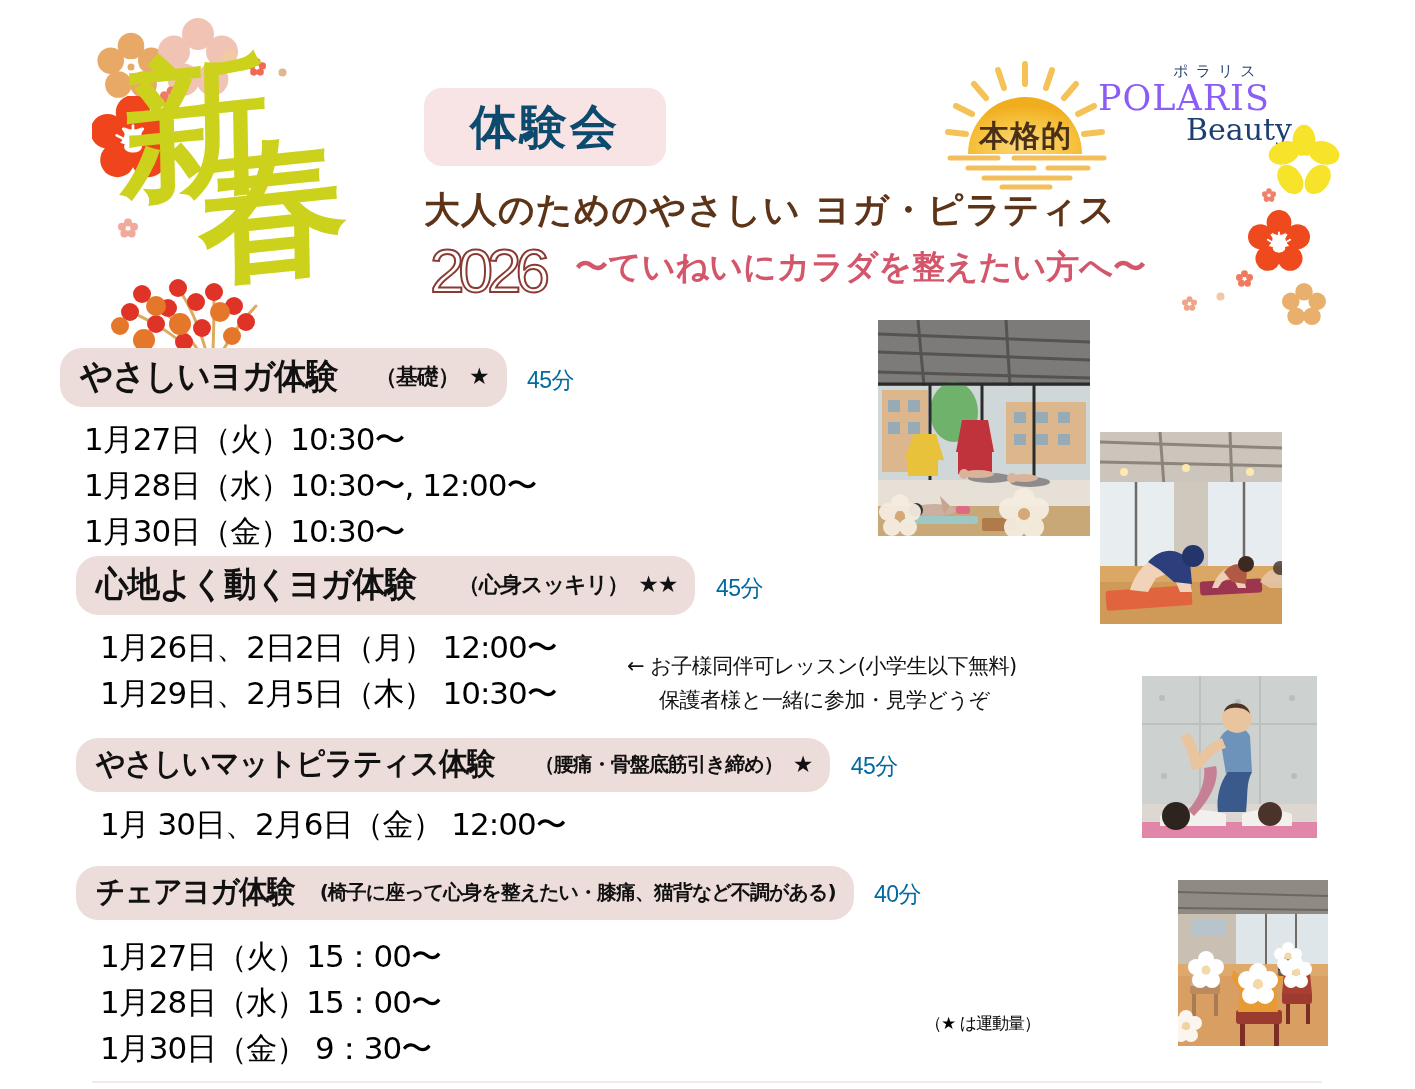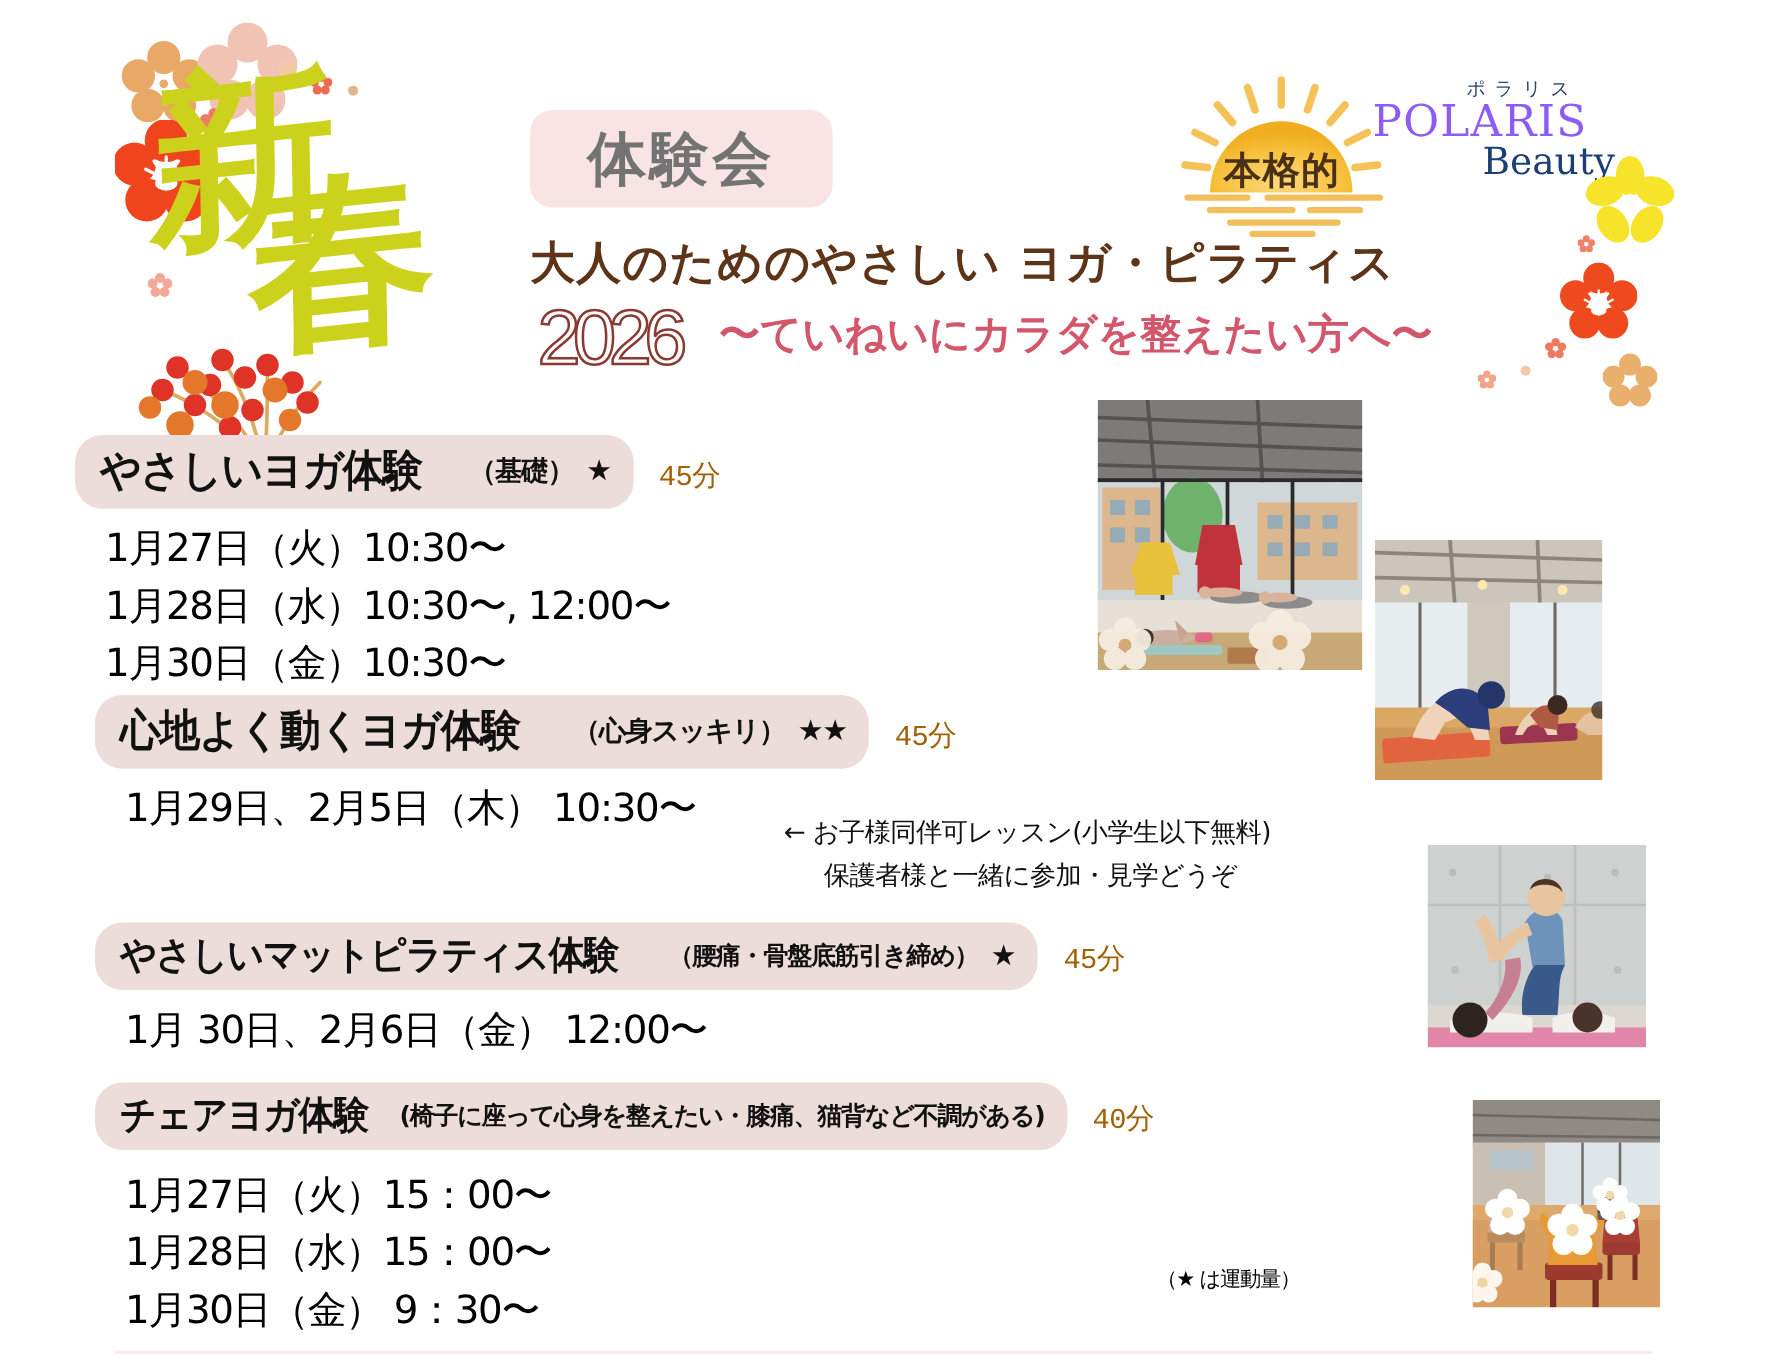--- a/index.html
+++ b/index.html
@@ -42,21 +42,21 @@
   
   .taiken-badge {
     position: absolute;
     left: 424px; top: 88px;
     width: 242px; height: 78px;
     background: #f8e4e4;
     border-radius: 18px;
     display: flex; align-items: center; justify-content: center;
   }
   .taiken-badge span {
-    color: #737373;
+    color: #0c4a6e;
     font-family: "DejaVu Serif", "Liberation Serif", serif;
     font-weight: bold;
     font-size: 47px;
     letter-spacing: 3px;
   }
 
   
   .headline {
     position: absolute;
     left: 424px; top: 186px;
@@ -142,22 +142,22 @@
     font-family: "DejaVu Sans", "Liberation Sans", sans-serif;
     font-weight: bold;
     font-size: 22px;
     margin-left: 18px;
     letter-spacing: -1px;
   }
   .sec-star {
     color: #111; font-size: 23px; margin-left: 10px; letter-spacing: -1px;
   }
   .sec-dur {
-    color: #a16207;
-    font-family: Liberation Mono, monospace;
+    color: #0369a1;
+    font-family: Liberation Sans, sans-serif;
     font-size: 23px;
     margin-left: 16px;
     letter-spacing: -0.5px;
   }
   .sec-dates { margin-top: 10px; }
   .date-line {
     color: #000;
     font-family: "DejaVu Sans", "Liberation Sans", sans-serif;
     font-size: 31px;
     line-height: 1.48;
@@ -747,20 +747,21 @@
   </div>
 
   <div class="section" style="left:76px; top:556px;">
     <div class="sec-pill">
       <span class="sec-title">心地よく動くヨガ体験</span>
       <span class="sec-note">（心身スッキリ）</span>
       <span class="sec-star">★★</span>
     </div>
     <span class="sec-dur">45分</span>
     <div class="sec-dates">
+      <div class="date-line">1月26日、2日2日（月） 12:00〜</div>
       <div class="date-line">1月29日、2月5日（木） 10:30〜</div>
     </div>
   </div>
 
   <div class="kids-note">
     <div><span>←</span>
       <span>お子様同伴可レッスン(小学生以下無料)</span></div>
     <div class="l2">保護者様と一緒に参加・見学どうぞ</div>
   </div>
 

